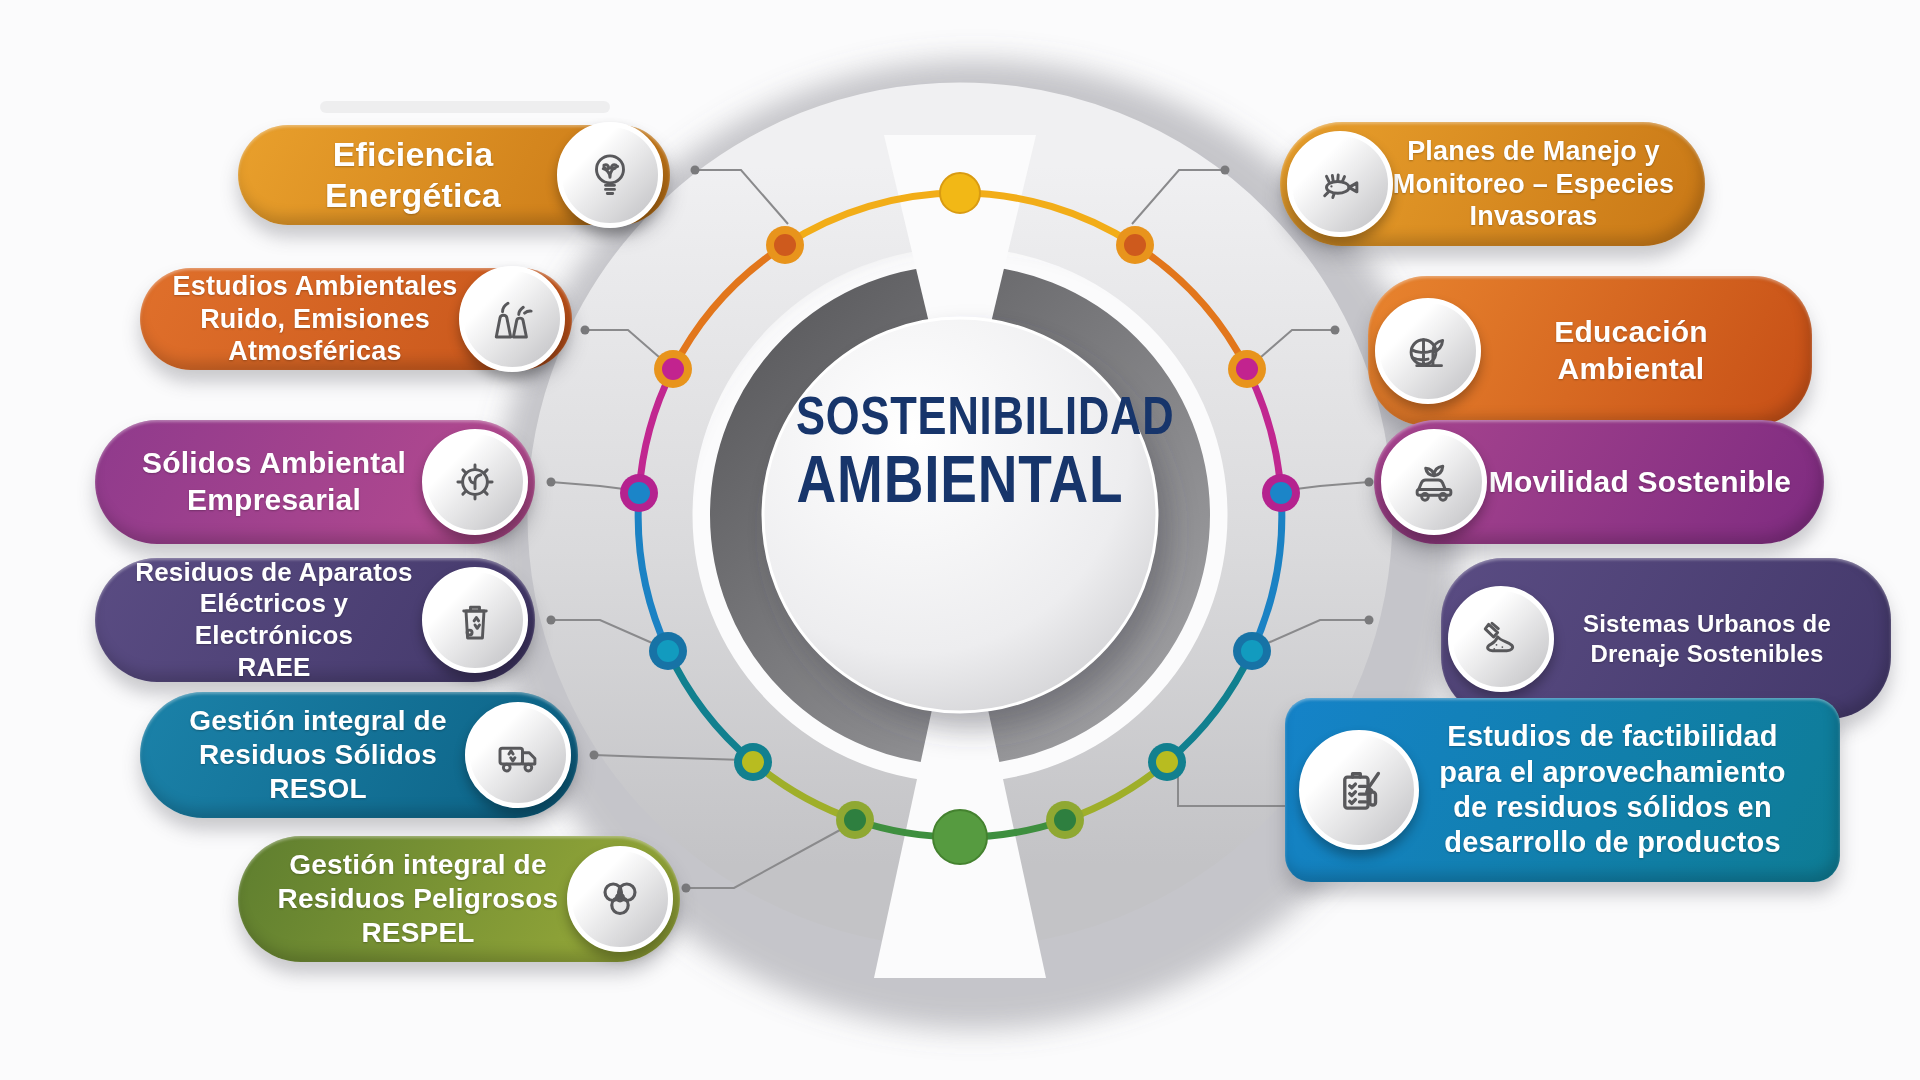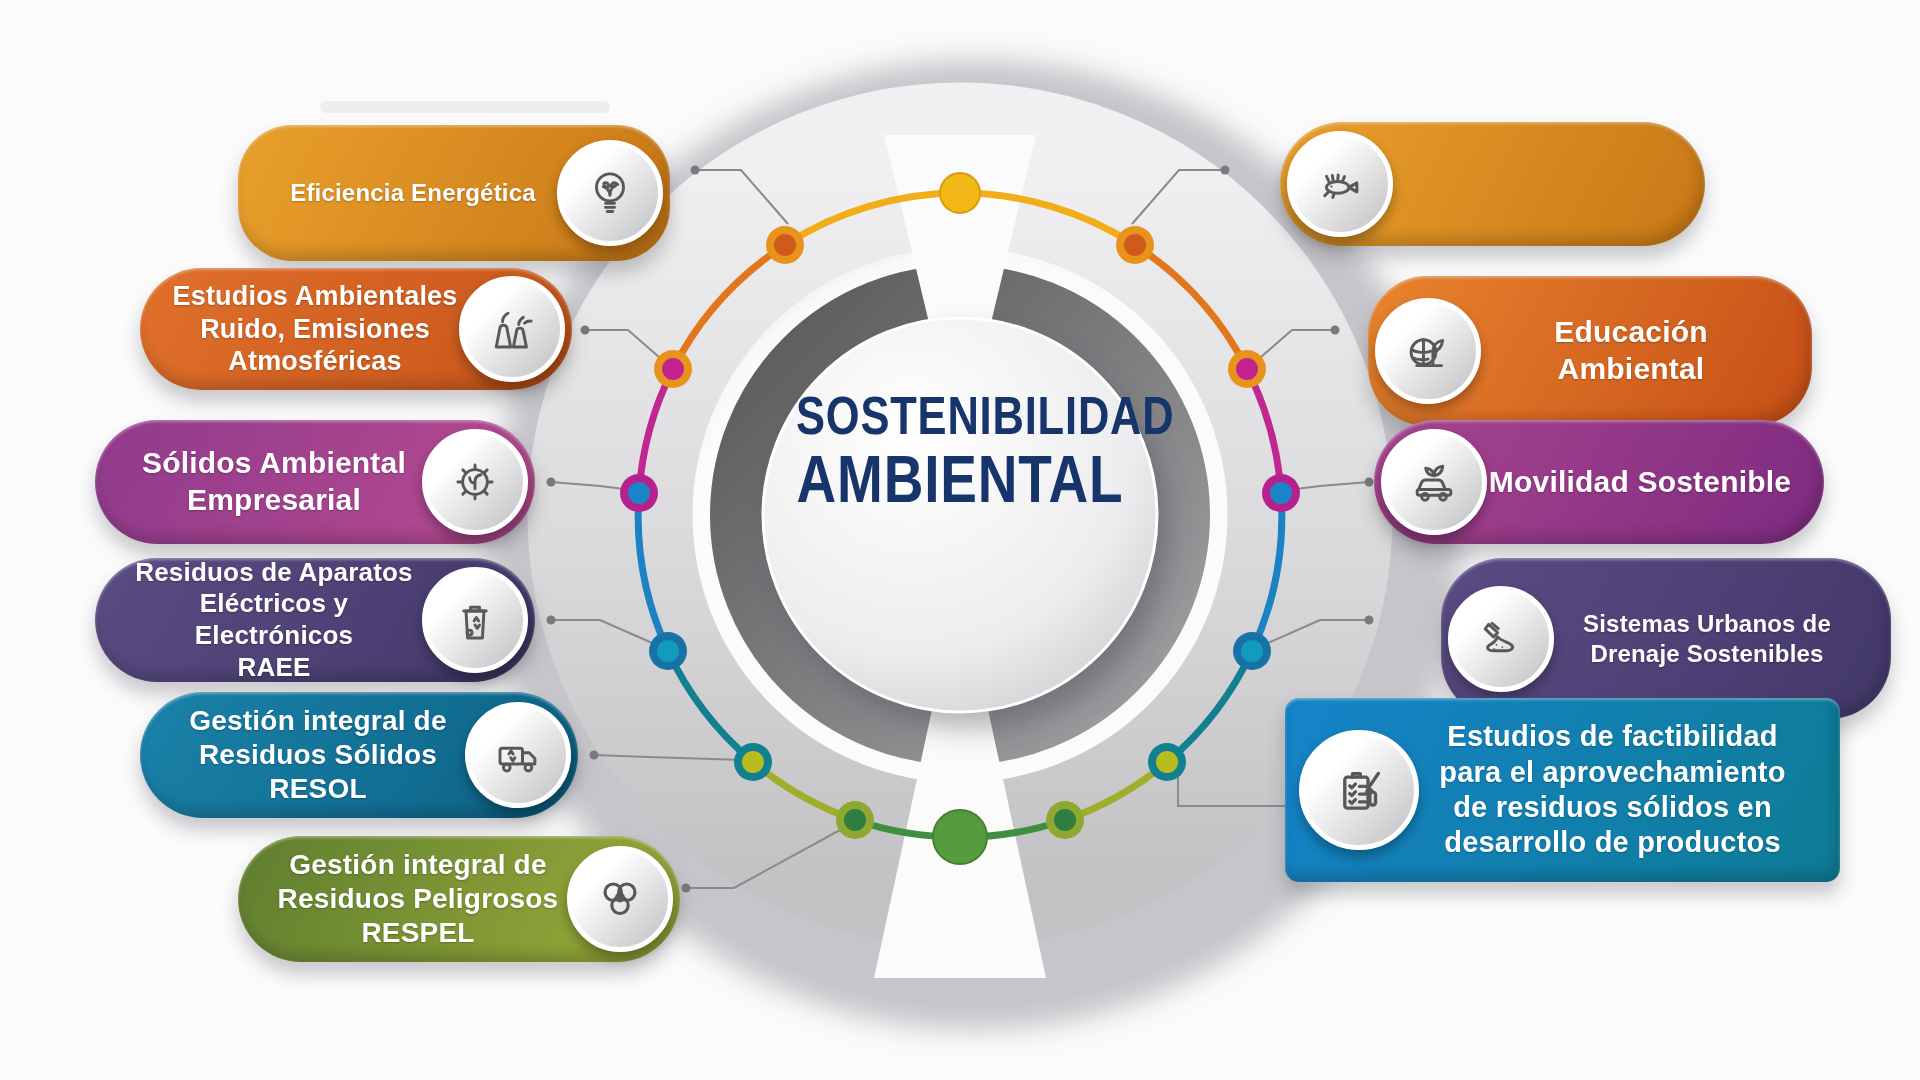--- a/index.html
+++ b/index.html
@@ -159,32 +159,32 @@
           <circle cx="855" cy="820" r="11" fill="#2E7F3F"></circle>
         </g>
     </g>
   </svg>
 
   <div class="center-title">
     <div class="t1">SOSTENIBILIDAD</div>
     <div class="t2">AMBIENTAL</div>
   </div>
 
-  <div class="pill left" style="left: 238px; top: 125px; width: 432px; height: 136px; border-radius: 54px; font-size: 24px; background: linear-gradient(118deg, rgb(233, 160, 44) 0%, rgb(200, 119, 22) 100%);">
+  <div class="pill left" style="left: 238px; top: 125px; width: 432px; height: 100px; border-radius: 54px; font-size: 34px; background: linear-gradient(118deg, rgb(233, 160, 44) 0%, rgb(200, 119, 22) 100%);">
     <div class="pill-label">Eficiencia Energética</div>
     <div class="icon-circle">
       <svg width="54" height="54" viewBox="0 0 24 24">
           <circle cx="12" cy="9.5" r="6"></circle>
         <path d="M12 13c0-2.6 1.4-4.2 3.4-4.8M12 13c-.2-2-1.2-3.2-3-3.8M9.3 7.6c1.6-.5 2.2.5 2.1 1.6-1.6.4-2.3-.5-2.1-1.6zM14.7 7.6c-1.6-.5-2.2.5-2.1 1.6 1.6.4 2.3-.5 2.1-1.6z"></path>
         <path d="M10 16.6h4M10 18.4h4M10.8 20.2h2.4"></path>
         </svg>
     </div>
   </div>
 
-  <div class="pill left" style="left: 140px; top: 268px; width: 432px; height: 122px; border-radius: 61px; font-size: 27px; background: linear-gradient(118deg, rgb(224, 112, 43) 0%, rgb(198, 84, 26) 100%);">
+  <div class="pill left" style="left: 140px; top: 268px; width: 432px; height: 102px; border-radius: 61px; font-size: 27px; background: linear-gradient(118deg, rgb(224, 112, 43) 0%, rgb(198, 84, 26) 100%);">
     <div class="pill-label">Estudios Ambientales
 Ruido, Emisiones
 Atmosféricas</div>
     <div class="icon-circle">
       <svg width="54" height="54" viewBox="0 0 24 24">
           <path d="M5 20l1.7-8.6c.3-1.4 2.7-1.4 3 0L11.4 20z"></path>
         <path d="M12.6 20l1.5-7.4c.3-1.3 2.5-1.3 2.8 0L18.4 20z"></path>
         <path d="M7.8 8.8c0-1.8 1-3 2.4-3.8M15 10c0-1.4.9-2.4 2-3.2M17.6 9.4c.8-.7 1.9-1 2.9-.9"></path>
         </svg>
     </div>
@@ -246,20 +246,23 @@
   </div>
 
   <div class="pill right" style="left: 1280px; top: 122px; width: 425px; height: 124px; border-radius: 62px; font-size: 27px; background: linear-gradient(118deg, rgb(233, 160, 44) 0%, rgb(200, 119, 22) 100%);">
     <div class="icon-circle">
       <svg width="54" height="54" viewBox="0 0 24 24">
           <ellipse cx="11" cy="13.5" rx="5" ry="2.6"></ellipse>
         <path d="M16 13.5l3.5-2v4zM7.2 11.2L6 8.6M9 10.8l-.4-2.6M11 10.6l.2-2.6M13 11l1-2.3M6.8 15.6l-1.6 1.6M9.4 16.2l-.6 1.8"></path>
         <circle cx="8.2" cy="13.1" r=".5" fill="#58585b" stroke="none"></circle>
         </svg>
     </div>
+    <div class="pill-label">Planes de Manejo y
+Monitoreo – Especies
+Invasoras</div>
   </div>
 
   <div class="pill right" style="left: 1368px; top: 276px; width: 444px; height: 150px; border-radius: 59px; font-size: 30px; background: linear-gradient(118deg, rgb(232, 132, 46) 0%, rgb(198, 78, 22) 100%);">
     <div class="icon-circle">
       <svg width="54" height="54" viewBox="0 0 24 24">
           <circle cx="10" cy="12.5" r="5.5"></circle>
         <path d="M10 7v11M4.8 11.5c2 1.2 6 1.6 8.6.6M5.2 15c2 .9 4.6 1.1 6.8.6"></path>
         <path d="M14.2 12.5c0-3 1.8-4.8 4.3-5.2-.2 2.6-1.6 4.5-4.3 5.2zM14.2 12.5V18M7 18.5h11"></path>
         </svg>
     </div>
@@ -286,21 +289,21 @@
         <path d="M10.5 11c1.6 2.2 4.8 2 6.3 3.8 1 1.2-.3 2.4-2.2 2.4H8.2c-1.8 0-2.7-1.1-1.7-2.2.9-1 2.8-.8 4-4z"></path>
         <circle cx="10" cy="14.6" r=".4" fill="#58585b" stroke="none"></circle>
           <circle cx="12.6" cy="15.6" r=".4" fill="#58585b" stroke="none"></circle>
         <circle cx="9" cy="16.4" r=".4" fill="#58585b" stroke="none"></circle>
         </svg>
     </div>
     <div class="pill-label">Sistemas Urbanos de
 Drenaje Sostenibles</div>
   </div>
 
-  <div class="pill right" style="left: 1285px; top: 698px; width: 555px; height: 184px; border-radius: 14px; font-size: 29px; line-height: 1.4; background: linear-gradient(118deg, rgb(21, 131, 201) 0%, rgb(14, 124, 148) 100%);">
+  <div class="pill right" style="left: 1285px; top: 698px; width: 555px; height: 184px; border-radius: 26px; font-size: 29px; line-height: 1.4; background: linear-gradient(118deg, rgb(21, 131, 201) 0%, rgb(14, 124, 148) 100%);">
     <div class="icon-circle" style="width:110px;height:110px;left:14px;">
       <svg width="62" height="62" viewBox="0 0 24 24">
           <rect x="6.5" y="7" width="9" height="12" rx="1"></rect>
         <path d="M9.5 7V5.7h3V7M8.4 10.4l.8.8 1.4-1.5M8.4 13.4l.8.8 1.4-1.5M8.4 16.4l.8.8 1.4-1.5M12.2 10.6h2.4M12.2 13.6h2.4M12.2 16.6h2.4"></path>
         <path d="M15.6 11.2l3.9-5.6M15 12.8l.6-1.6 1.3 1z"></path>
           <rect x="16.2" y="12.8" width="2.2" height="5" rx="1"></rect>
         </svg>
     </div>
     <div class="pill-label" style="padding-left:130px;">Estudios de factibilidad
 para el aprovechamiento

